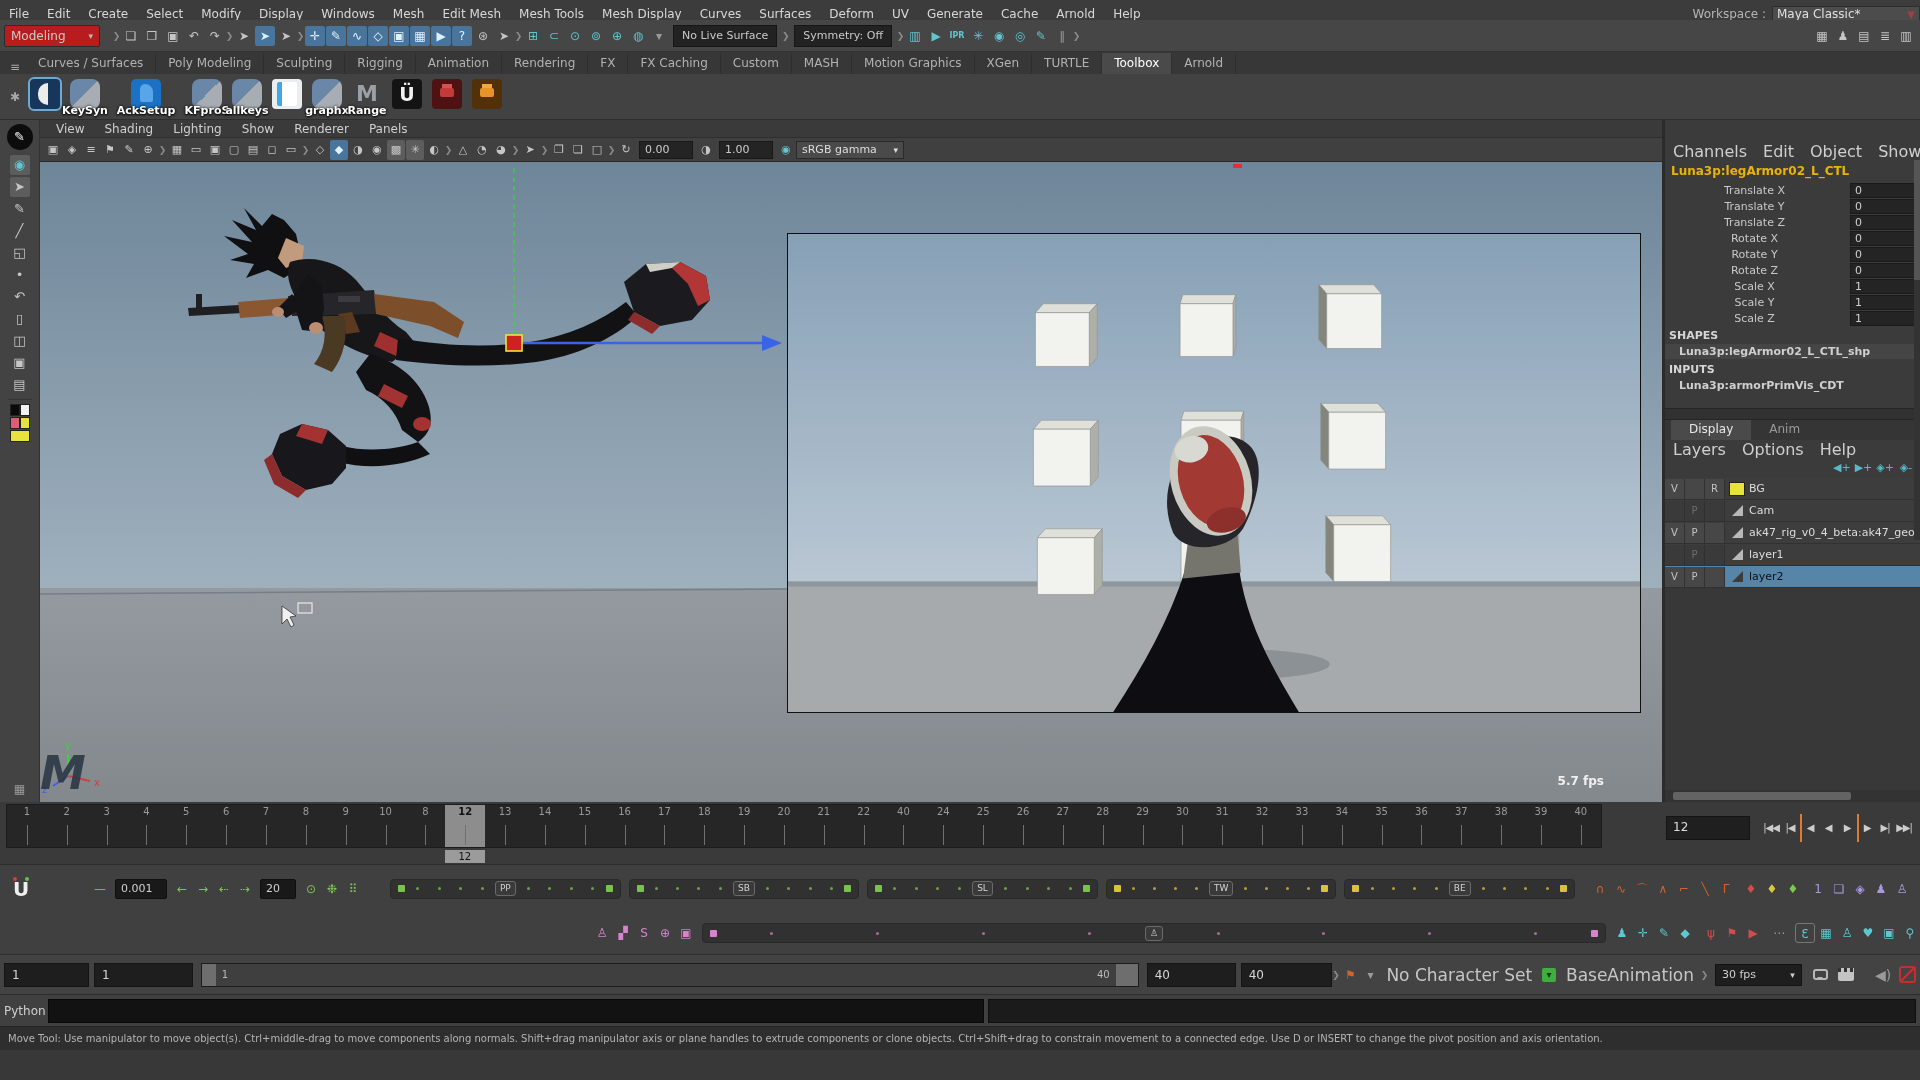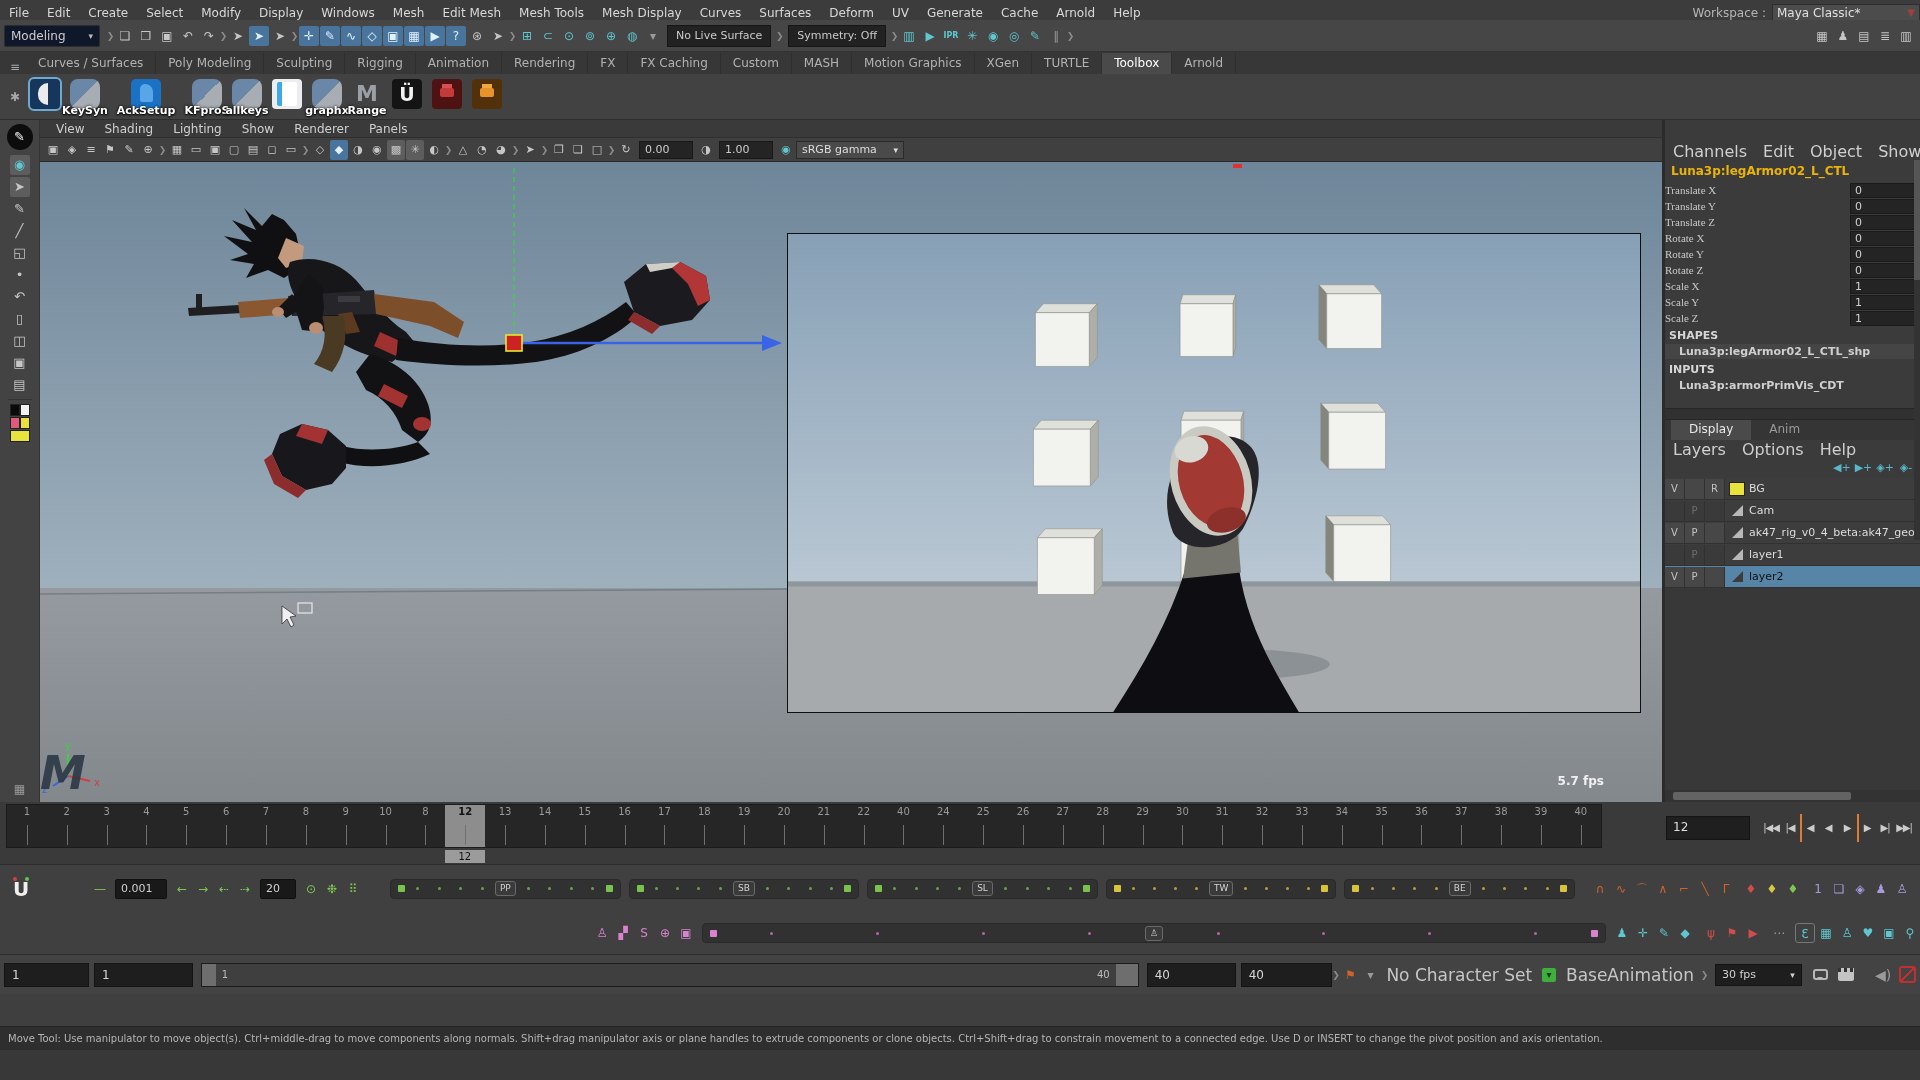--- a/index.html
+++ b/index.html
@@ -1,30 +1,30 @@
 <!DOCTYPE html>
 <html><head>
 <meta charset="utf-8">
 <style>
   html,body{margin:0;padding:0;background:#222;}
   *{box-sizing:border-box;font-family:"DejaVu Sans","Liberation Sans",sans-serif;}
   .app{position:relative;width:1920px;height:1080px;background:#3f3f3f;overflow:hidden;color:#ccc;}
   .row{position:absolute;left:0;right:0;}
 
   
-  .menubar{top:0;height:30px;background:#3c3c3c;display:flex;align-items:center;border-bottom:5px solid #fde047;}
+  .menubar{top:0;height:30px;background:#3c3c3c;display:flex;align-items:center;border-bottom:2px solid #fde047;}
   .menu-item{padding:0 9px;font-size:12px;color:#d8d8d8;line-height:20px;cursor:default;}
   .ws{margin-left:auto;display:flex;align-items:center;}
   .ws-label{font-size:12px;color:#b5b5b5;margin-right:6px;}
   .ws-select{width:148px;height:17px;background:#4c4c4c;border:1px solid #2e2e2e;font-size:12px;color:#e0e0e0;padding:0 4px;display:flex;align-items:center;}
   .ws-caret{margin-left:auto;color:#a04040;font-size:10px;}
 
   
   .statusline{top:20px;height:32px;background:#464646;display:flex;align-items:center;padding:0 4px;border-bottom:1px solid #333;}
-  .mode-select{width:96px;height:22px;background:#0f172a;border:1px solid #2c2c2c;border-radius:2px;font-size:12px;display:flex;align-items:center;padding:0 6px;margin-right:6px;}
+  .mode-select{width:96px;height:22px;background:#b91c1c;border:1px solid #2c2c2c;border-radius:2px;font-size:12px;display:flex;align-items:center;padding:0 6px;margin-right:12px;}
   .mode-select .caret{margin-left:auto;font-size:9px;color:#bbb;}
   .icon{min-width:20px;height:20px;line-height:20px;text-align:center;font-size:12px;color:#c6c6c6;display:inline-block;cursor:default;}
   .icon.teal{color:#5ec7cf}.icon.green{color:#7cc84f}.icon.orange{color:#d2622a}.icon.red{color:#cf4d4d}
   .icon.yellow{color:#d9c83f}.icon.purple{color:#a99ae0}.icon.pink{color:#d883cf}.icon.gray{color:#9a9a9a}
   .icon.hl1{background:#49759c;border-radius:2px;color:#dff0ff}
   .icon.hl2{background:#5d5d5d;border-radius:2px}
   .icon.txtg{font-size:8px;font-weight:bold;letter-spacing:0;}
   .tb-sep{width:9px;height:20px;color:#8a8a8a;font-size:9px;line-height:20px;text-align:center;display:inline-block;}
   .tb-sep::after{content:"❯";}
   .sl-field{height:22px;background:#222;border:1px solid #161616;font-size:11px;color:#c9c9c9;display:flex;align-items:center;padding:0 8px;margin:0 4px;}
@@ -87,21 +87,21 @@
   .vsplit{width:3px;background:#2b2b2b;}
 
   
   .rpanel{width:255px;background:#3b3b3b;position:relative;display:flex;flex-direction:column;}
   .cb-top{height:22px;display:flex;justify-content:flex-end;align-items:center;padding-right:4px;gap:2px;}
   .cb-menus{height:18px;display:flex;align-items:center;padding-left:8px;}
   .cb-menu{font-size:16px;color:#cfcfcf;margin-right:16px;}
   .cb-object{font-size:12px;font-weight:bold;color:#eab308;padding:4px 0 2px 6px;}
   .cb-rows{padding-top:2px;}
   .cb-row{display:flex;align-items:center;height:16px;}
-  .cb-name{flex:1;text-align:left;font-size:11px;color:#c8c8c8;padding-right:6px;font-family:Liberation Serif, serif;}
+  .cb-name{flex:1;text-align:center;font-size:11px;color:#c8c8c8;padding-right:6px;}
   .cb-val{width:66px;background:#242424;border:1px solid #1a1a1a;font-size:11px;color:#cfcfcf;height:15px;line-height:13px;padding-left:4px;margin-right:4px;}
   .cb-section{font-size:11px;font-weight:bold;color:#d6d6d6;padding:3px 0 1px 4px;}
   .cb-sub{font-size:11px;font-weight:bold;color:#cfcfcf;background:#454545;padding:1px 0 1px 14px;margin:1px 0;}
   .cb-vscroll{position:absolute;right:0;top:40px;width:6px;height:380px;background:#333;}
   .cb-vscroll div{width:6px;height:120px;background:#555;}
   .rp-split{height:12px;background:#313131;border-top:1px solid #262626;border-bottom:1px solid #262626;margin-top:14px;}
   .le-tabs{height:20px;display:flex;padding-left:6px;background:#353535;}
   .le-tab{font-size:12px;color:#9a9a9a;padding:2px 18px;}
   .le-tab.active{color:#e8e8e8;background:#4a4a4a;}
   .le-menus{height:18px;display:flex;align-items:center;padding-left:8px;}
@@ -1155,18 +1155,23 @@
       <span>30 fps</span>
         <span class="caret">▾</span>
     </div>
     <span class="bubble"></span>
     <span class="clapper"></span>
     <span style="width:14px"></span>
     <span class="icon gray" style="font-size:14px">◀)</span>
     <span class="redbadge"></span>
   </div>
 
+  <div class="row cmdrow">
+    <span class="cmd-label">Python</span>
+    <div class="cmd-input"></div>
+    <div class="cmd-output"></div>
+  </div>
 
   <div class="row helprow">
     <span class="help-text">Move Tool: Use manipulator to move object(s). Ctrl+middle-drag to move components along normals. Shift+drag manipulator axis or plane handles to extrude components or clone objects. Ctrl+Shift+drag to constrain movement to a connected edge. Use D or INSERT to change the pivot position and axis orientation.</span>
   </div>
   <div class="row fill"></div>
 </div>
 
 </body></html>

